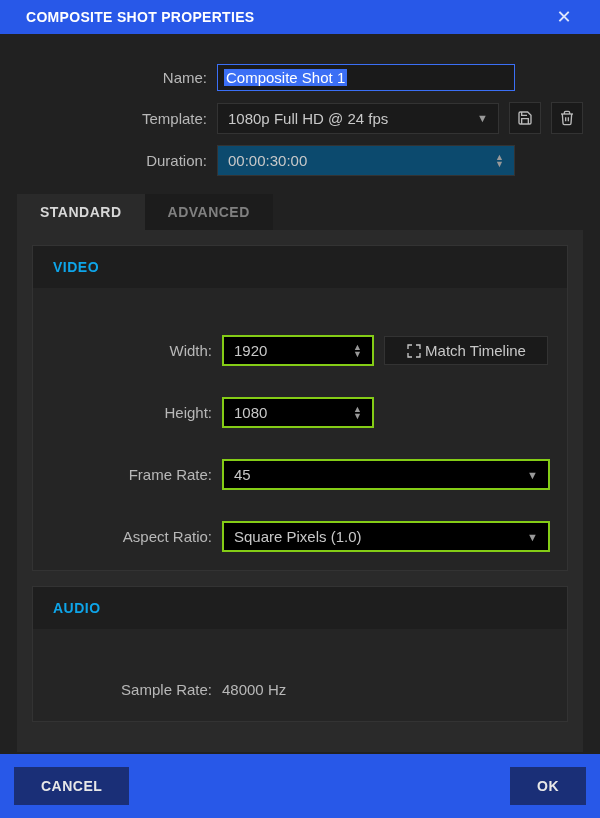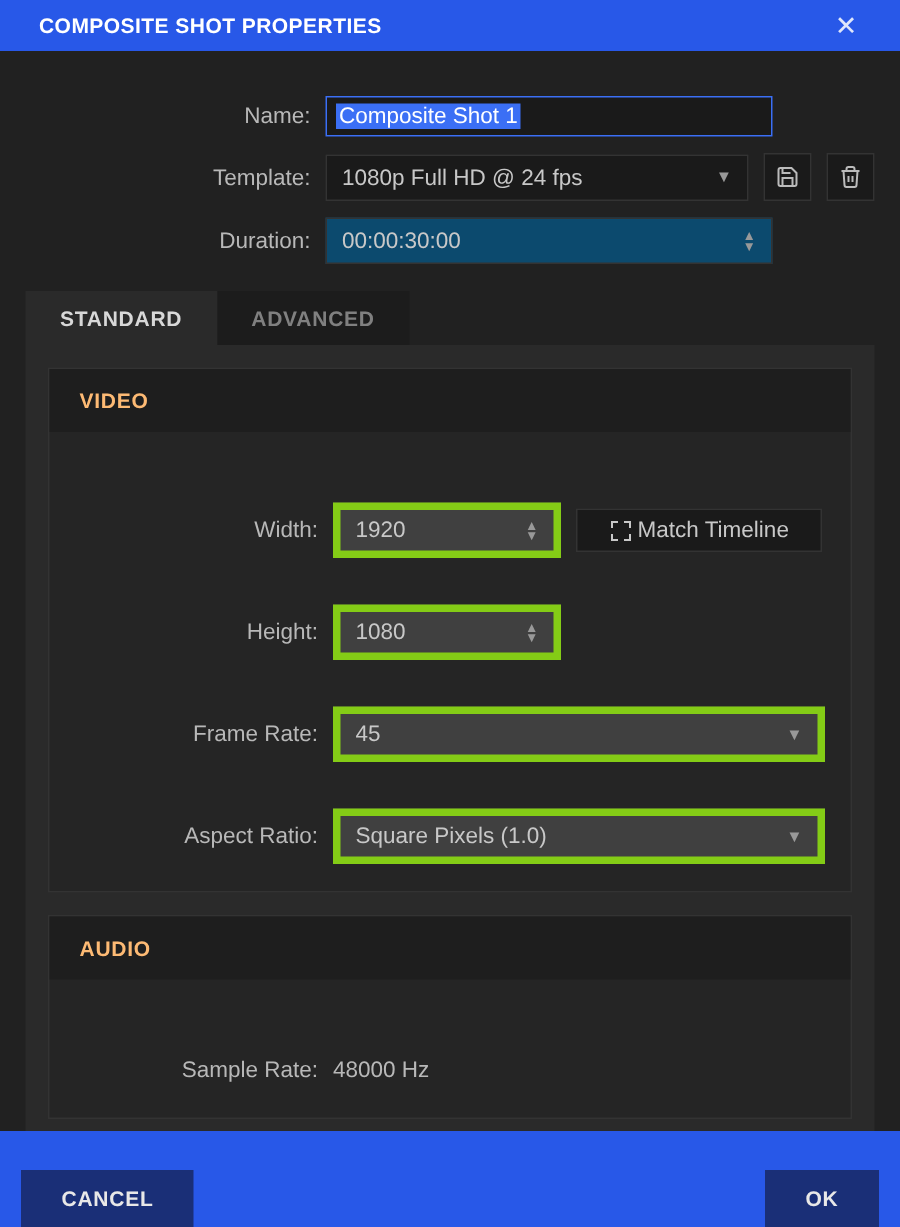--- a/index.html
+++ b/index.html
@@ -143,21 +143,21 @@
       padding: 15px;
     }
     .section {
       background: #252525;
       border: 1px solid #333;
       margin-bottom: 15px;
     }
     .section-header {
       background: #1e1e1e;
       padding: 13px 20px;
-      color: #fdba74;
+      color: #0ea5e9;
       font-weight: 700;
       letter-spacing: 0.5px;
       font-size: 14px;
     }
     .section-body {
       padding: 16px 14px 18px 14px;
     }
     .field-row {
       display: flex;
       align-items: center;
@@ -168,22 +168,22 @@
     .field-row:last-child {
       margin-bottom: 0;
     }
     .field-label {
       width: 165px;
       text-align: right;
       color: #b8b8b8;
       font-size: 15px;
     }
     .field-input {
-      background: #404040;
-      border: 5px solid #84cc16;
+      background: #000000;
+      border: 2px solid #84cc16;
       color: #c8c8c8;
       padding: 5px 10px;
       font-size: 15px;
       display: flex;
       justify-content: space-between;
       align-items: center;
       cursor: text;
     }
     .field-input.number {
       width: 152px;
@@ -213,21 +213,21 @@
       padding: 5px 0;
     }
     .caret {
       color: #999;
       font-size: 11px;
     }
     .footer {
       background: #2858e8;
       height: 64px;
       display: flex;
-      align-items: flex-end;
+      align-items: center;
       justify-content: space-between;
       padding: 0 14px;
     }
     .footer-btn {
       background: #1a2f77;
       color: #e8e8e8;
       padding: 11px 27px;
       font-weight: 700;
       font-size: 14px;
       letter-spacing: 0.5px;

